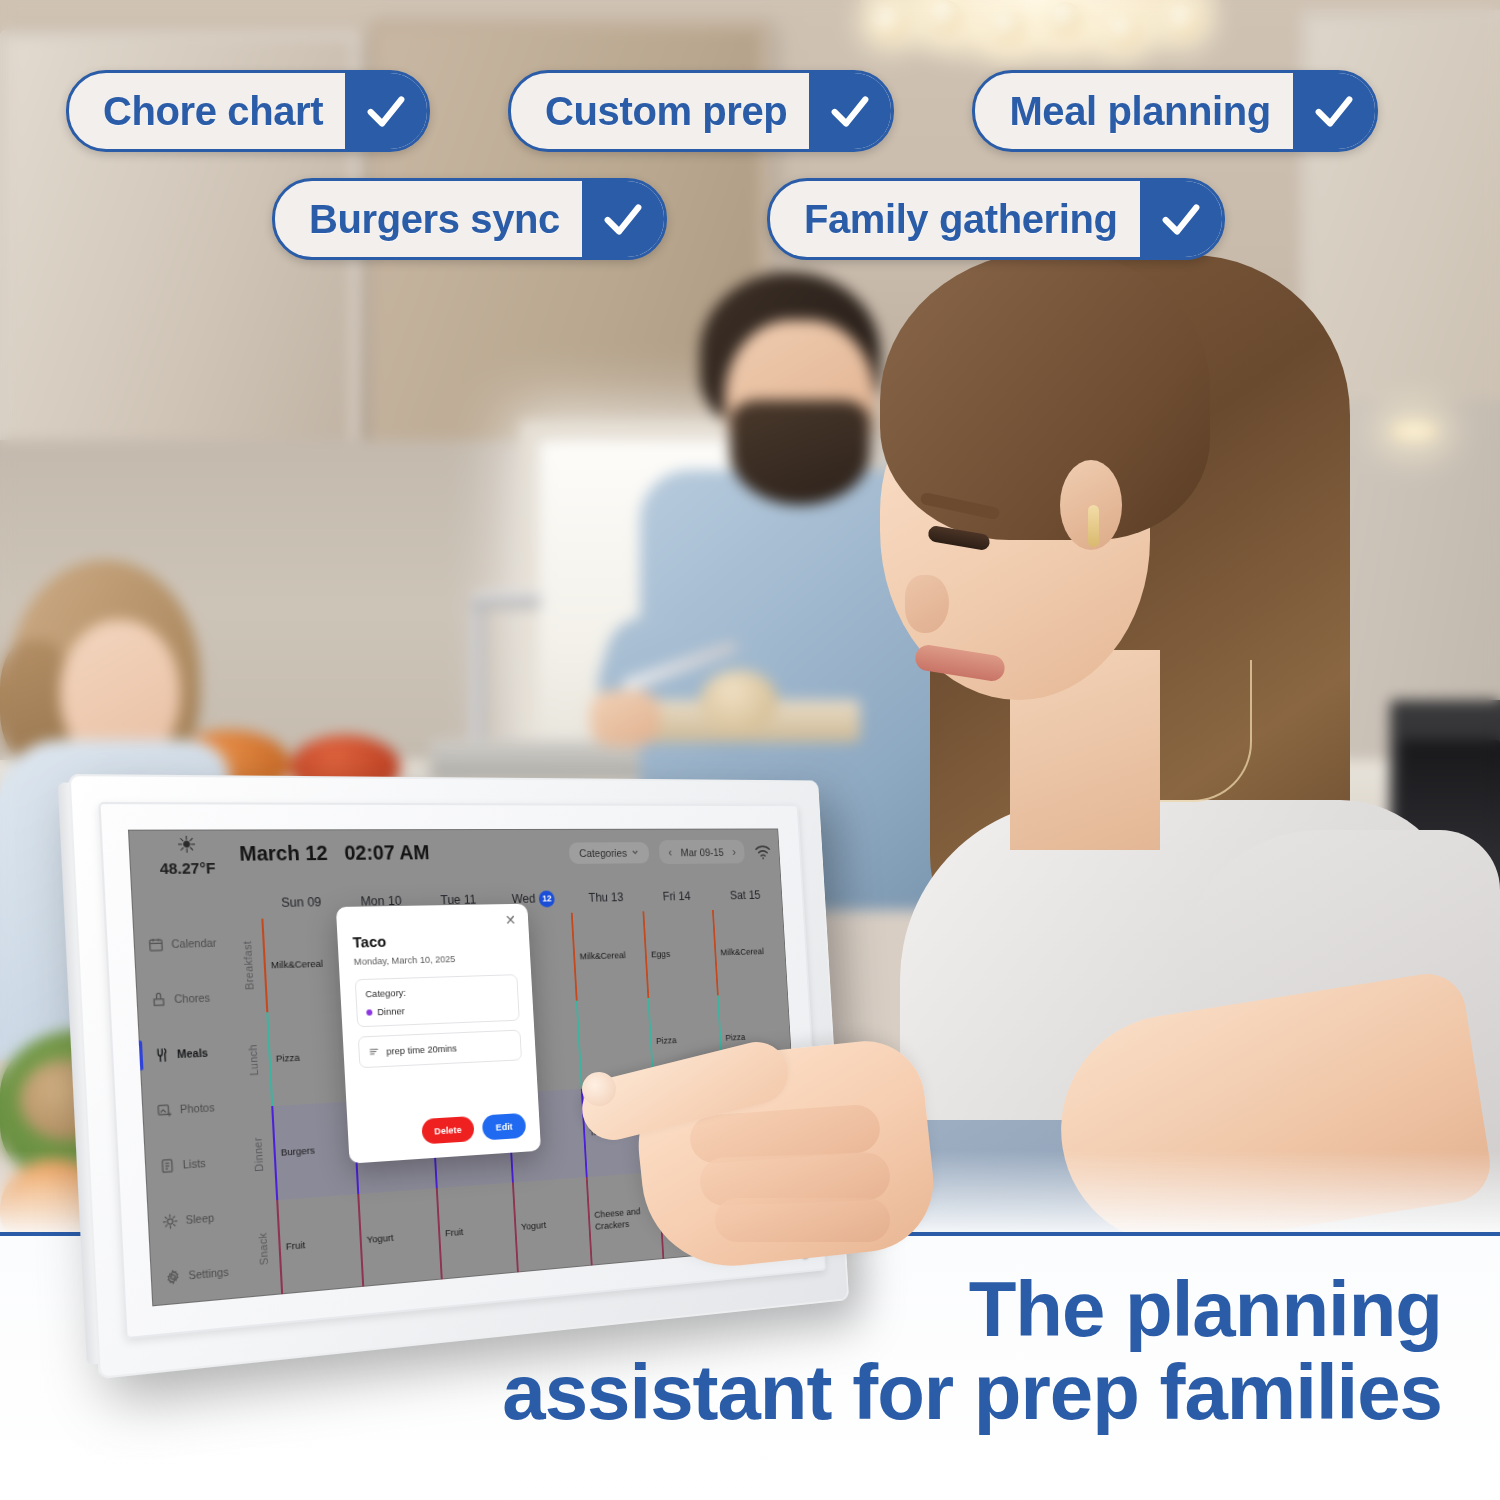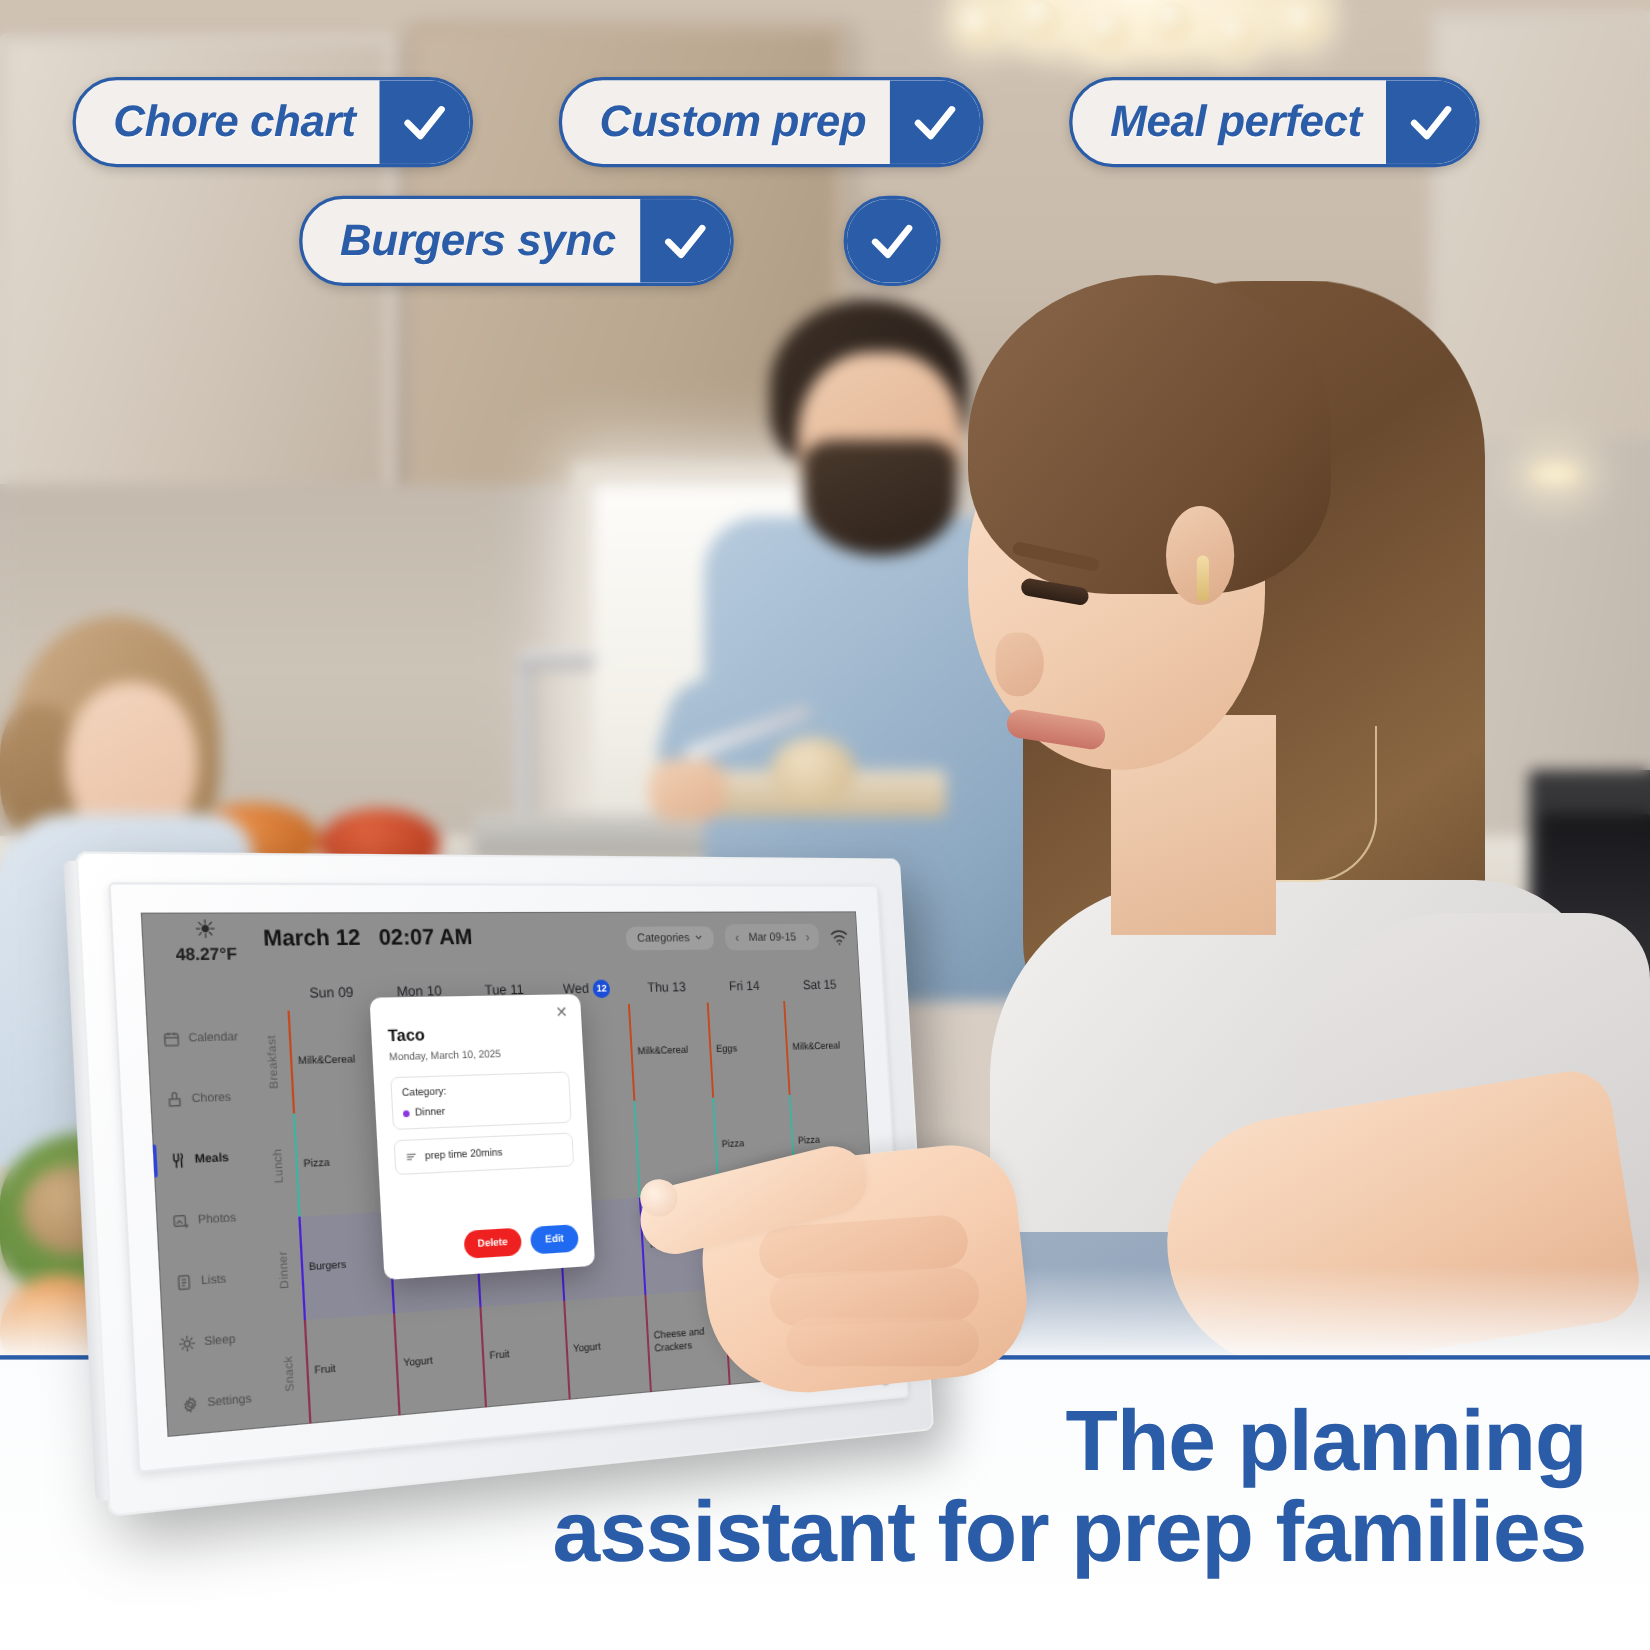--- a/index.html
+++ b/index.html
@@ -161,21 +161,21 @@
   .photo-blur{position:absolute;inset:0;backdrop-filter:blur(7px);}
 
   
   .bottom-panel{position:absolute;left:0;top:1236px;width:1500px;height:264px;
     background:linear-gradient(180deg,#fbfcfd,#ffffff);}
   .blue-rule{position:absolute;left:0;top:1232px;width:1500px;height:5px;background:#2a5ca8;}
   .bottom-fade{position:absolute;left:0;top:1150px;width:1500px;height:120px;
     background:linear-gradient(180deg,rgba(255,255,255,0),rgba(252,253,254,.96) 72%,#fdfdfe 100%);}
 
   
-  .pill-rows{position:absolute;left:0;top:70px;width:1493px;font-style:italic;}
+  .pill-rows{position:absolute;left:0;top:70px;width:1493px;}
   .pill-row{display:flex;gap:78px;}
   .pill-row.r1{padding-left:66px;}
   .pill-row.r2{padding-left:272px;gap:100px;margin-top:26px;}
   .pill{display:flex;align-items:stretch;height:76px;border-radius:40px;overflow:hidden;
     border:3px solid #2a5ca8;background:#f2efec;
     box-shadow:0 3px 10px rgba(0,0,0,.18);}
   .pill .plabel{display:flex;align-items:center;padding:0 22px 0 34px;
     font-size:40px;font-weight:600;color:#2a5ca8;letter-spacing:-.4px;
     white-space:nowrap;text-shadow:0 1px 0 rgba(255,255,255,.6);}
   .pill .pcheck{width:82px;background:#2a5ca8;display:flex;align-items:center;justify-content:center;}
@@ -593,38 +593,39 @@
       </div>
       <div class="pill">
         <div class="plabel">Custom prep</div>
         <div class="pcheck">
           <svg viewBox="0 0 24 24" fill="none" stroke="#fff" stroke-width="3.2" stroke-linecap="round" stroke-linejoin="round">
               <path d="M4 12.5l6 6L20 6"></path>
             </svg>
         </div>
       </div>
       <div class="pill">
-        <div class="plabel">Meal perfect</div>
+        <div class="plabel">Meal planning</div>
         <div class="pcheck">
           <svg viewBox="0 0 24 24" fill="none" stroke="#fff" stroke-width="3.2" stroke-linecap="round" stroke-linejoin="round">
               <path d="M4 12.5l6 6L20 6"></path>
             </svg>
         </div>
       </div>
     </div>
     <div class="pill-row r2">
       <div class="pill">
         <div class="plabel">Burgers sync</div>
         <div class="pcheck">
           <svg viewBox="0 0 24 24" fill="none" stroke="#fff" stroke-width="3.2" stroke-linecap="round" stroke-linejoin="round">
               <path d="M4 12.5l6 6L20 6"></path>
             </svg>
         </div>
       </div>
       <div class="pill">
+        <div class="plabel">Family gathering</div>
         <div class="pcheck">
           <svg viewBox="0 0 24 24" fill="none" stroke="#fff" stroke-width="3.2" stroke-linecap="round" stroke-linejoin="round">
               <path d="M4 12.5l6 6L20 6"></path>
             </svg>
         </div>
       </div>
     </div>
   </div>
 
   <div class="headline">

